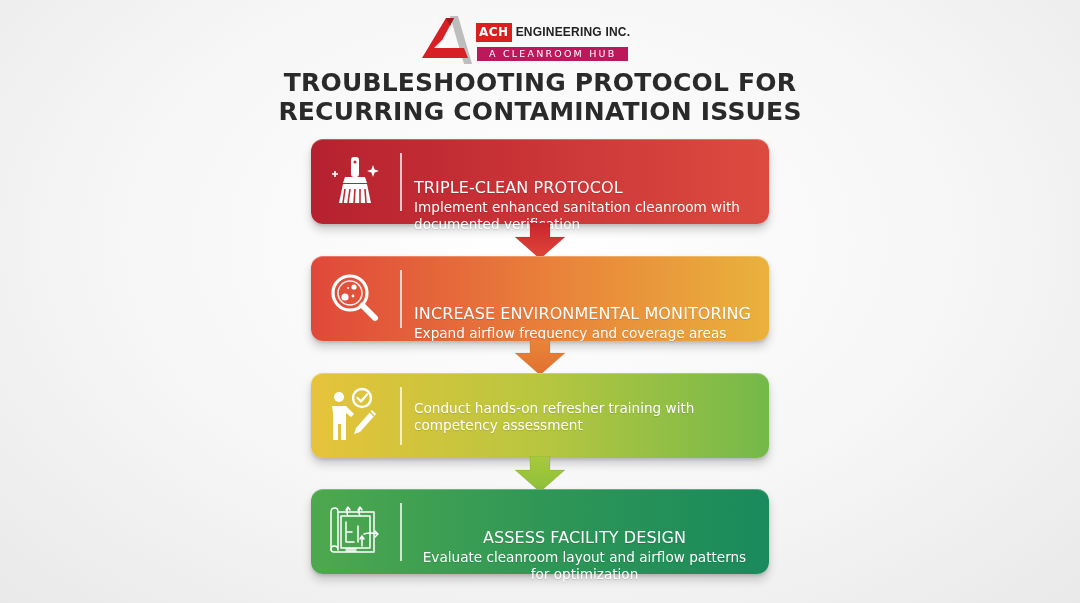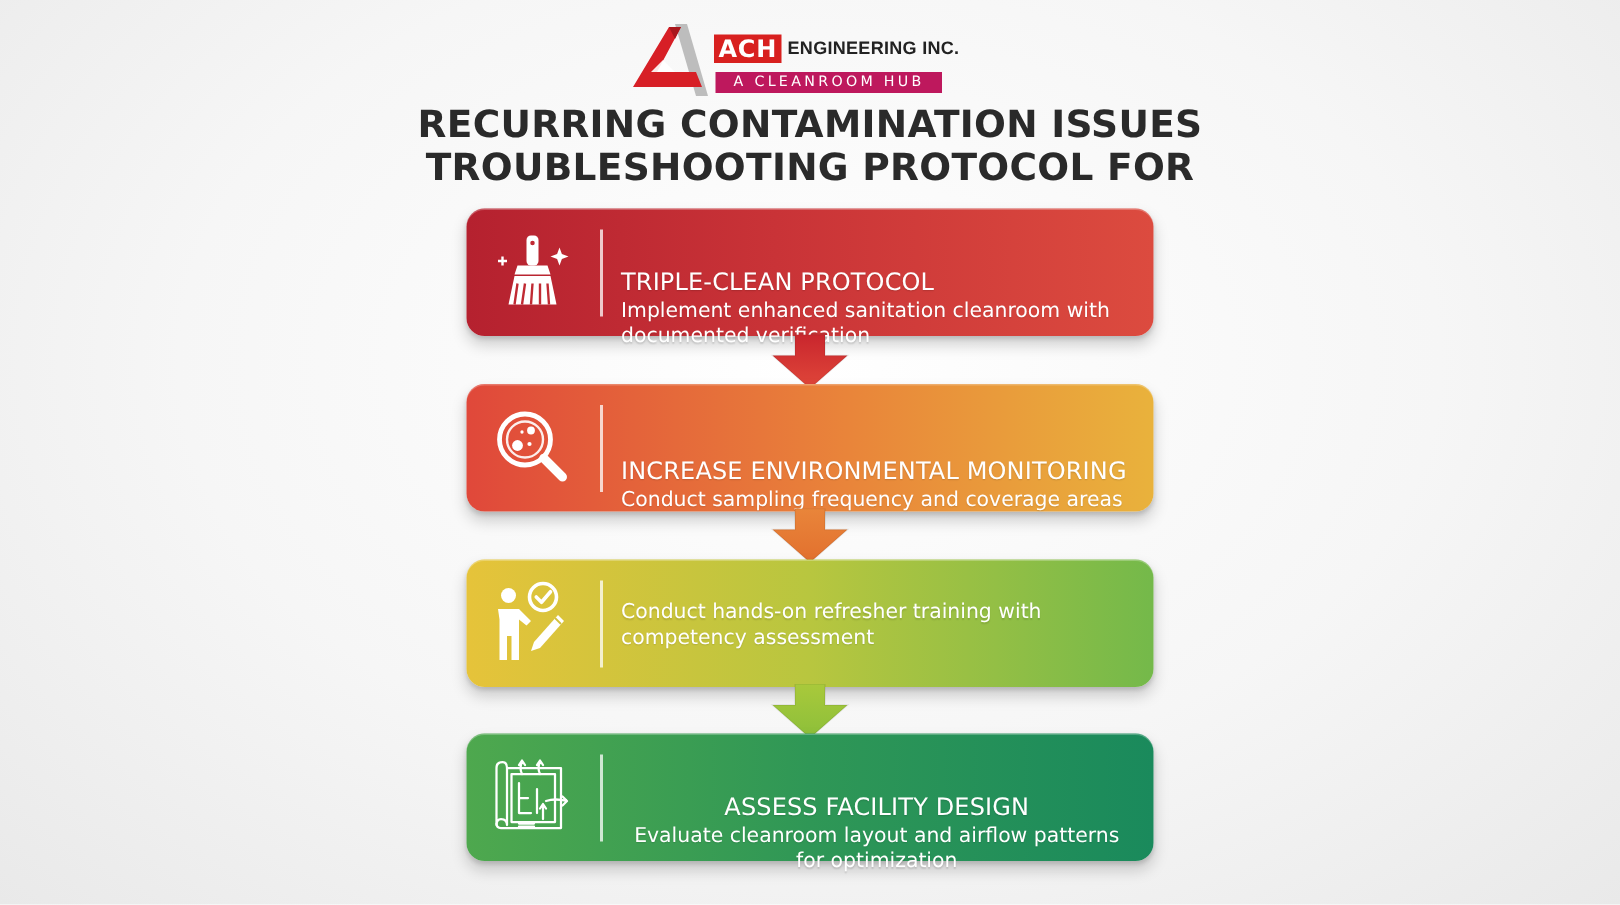--- a/index.html
+++ b/index.html
@@ -11,21 +11,21 @@
     color: #2b2b2b;
   }
   
   .logo {
     position: absolute; left: 420px; top: 14px; width: 250px; height: 52px;
   }
   .logo-mark { position: absolute; left: 0; top: 0; width: 52px; height: 52px; }
   .logo-text { position: absolute; left: 56px; top: 8px; }
   .logo-line1 { display: flex; align-items: center; height: 20px; }
   .logo-ach {
-    background: #d8201f; color: #fff; font-weight: bold; font-size: 16px;
+    background: #d8201f; color: #fff; font-weight: bold; font-size: 12px;
     padding: 0 3px; line-height: 19px; letter-spacing: 0.5px;
   }
   .logo-eng {
     font-family: "Liberation Sans", sans-serif; font-weight: bold; font-size: 12px;
     color: #222; margin-left: 4px; letter-spacing: 0.2px;
   }
   .logo-sub {
     margin-top: 3px; margin-left: 1px; display: inline-block;
     background: #be185d; color: #fff; font-size: 9.5px; letter-spacing: 2.2px;
     padding: 1px 12px; line-height: 12px; font-family: "DejaVu Sans", sans-serif;
@@ -83,22 +83,22 @@
   <div class="logo-text">
     <div class="logo-line1">
       <span class="logo-ach">ACH</span>
       <span class="logo-eng">ENGINEERING INC.</span>
     </div>
     <div class="logo-sub">A CLEANROOM HUB</div>
   </div>
 </div>
 
 <div class="title">
+  <div>TROUBLESHOOTING PROTOCOL FOR</div>
   <div>RECURRING CONTAMINATION ISSUES</div>
-  <div>TROUBLESHOOTING PROTOCOL FOR</div>
 </div>
 
 <div class="card card1">
   <div class="icon-box">
     <svg width="56" height="56" viewBox="0 0 56 56" fill="none">
       <rect x="24" y="4" width="8" height="20" rx="3" fill="#fff"></rect>
       <circle cx="28" cy="9" r="1.5" fill="#c02a33"></circle>
       <path d="M18 24 H38 L40 30 H16 Z" fill="#fff"></path>
       <path d="M16 31 H40 L44 50 H12 Z" fill="#fff"></path>
       <path d="M18 36 L16 50 M23 36 L21 50 M28 36 L27 50 M33 36 L33 50 M38 36 L39 50" stroke="#c02a33" stroke-width="1.6"></path>
@@ -131,21 +131,21 @@
       <circle cx="19" cy="28" r="3.6" fill="#fff"></circle>
       <circle cx="28" cy="18" r="2.6" fill="#fff"></circle>
       <circle cx="27" cy="27" r="1.4" fill="#fff"></circle>
       <circle cx="22" cy="19" r="1.1" fill="#fff"></circle>
       <path d="M36.5 36.5 L49 49" stroke="#fff" stroke-width="6" stroke-linecap="round"></path>
     </svg>
   </div>
   <div class="divider"></div>
   <div class="text">
     <div class="heading">INCREASE ENVIRONMENTAL MONITORING</div>
-    <div class="desc">Conduct sampling frequency and coverage areas</div>
+    <div class="desc">Expand airflow frequency and coverage areas</div>
   </div>
 </div>
 
 <svg class="arrow arrow2" viewBox="0 0 54 36">
   <defs>
       <linearGradient id="ga2" x1="0" y1="0" x2="0" y2="1">
         <stop offset="0" stop-color="#e9853a"></stop>
         <stop offset="1" stop-color="#e2702e"></stop>
       </linearGradient>
     </defs>

